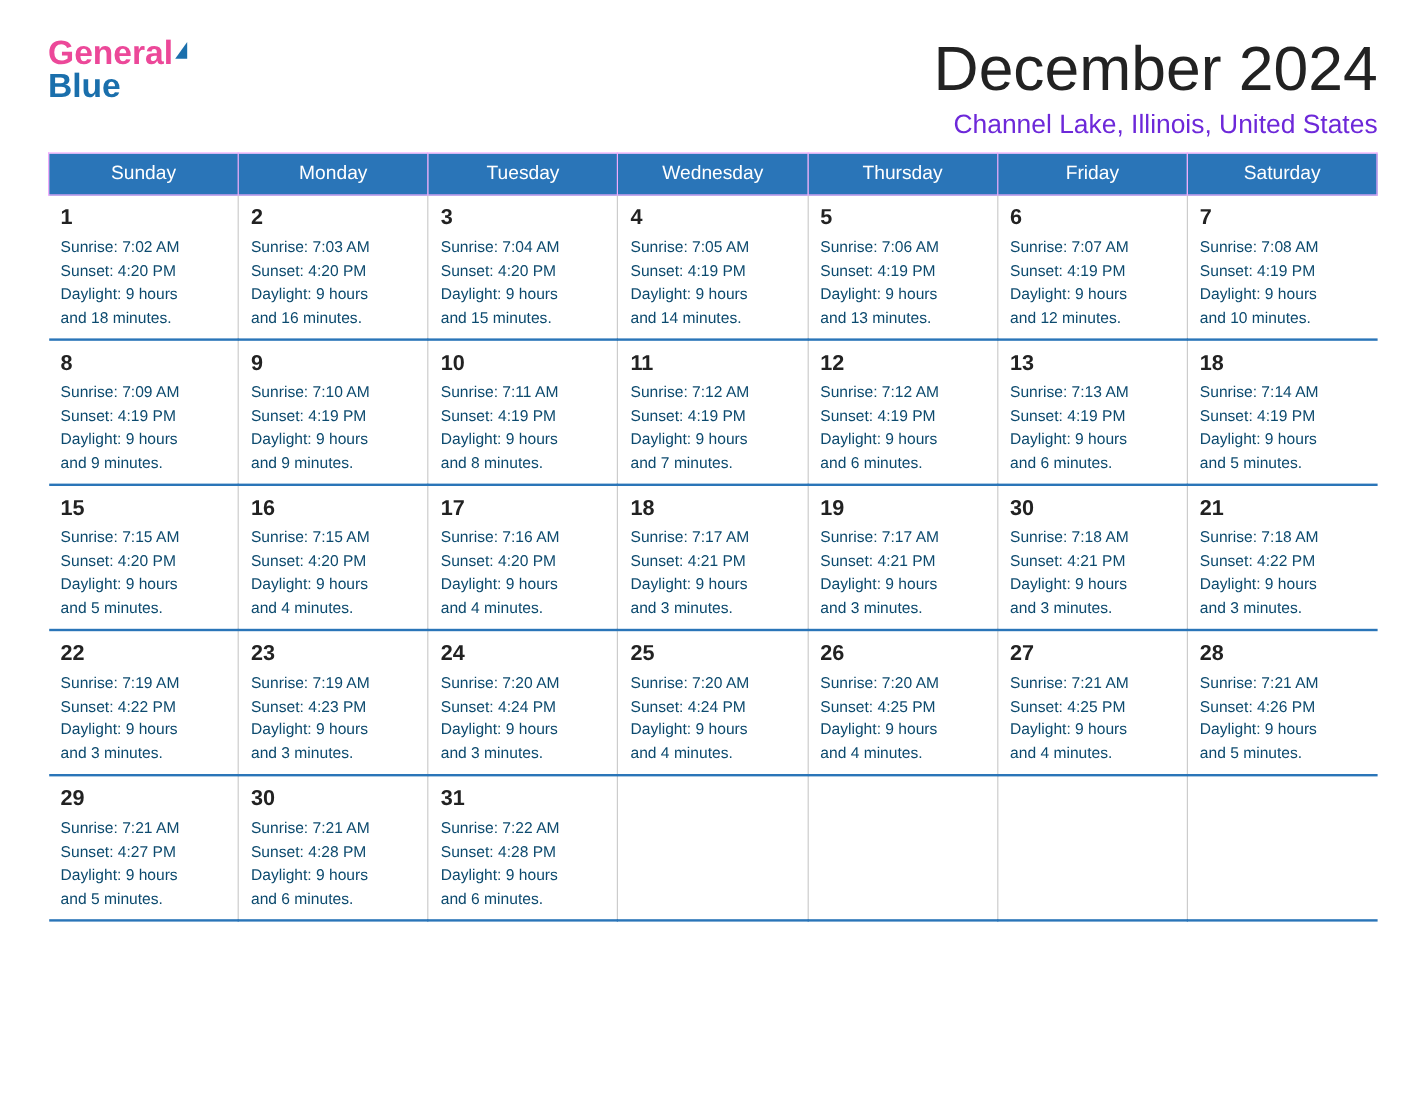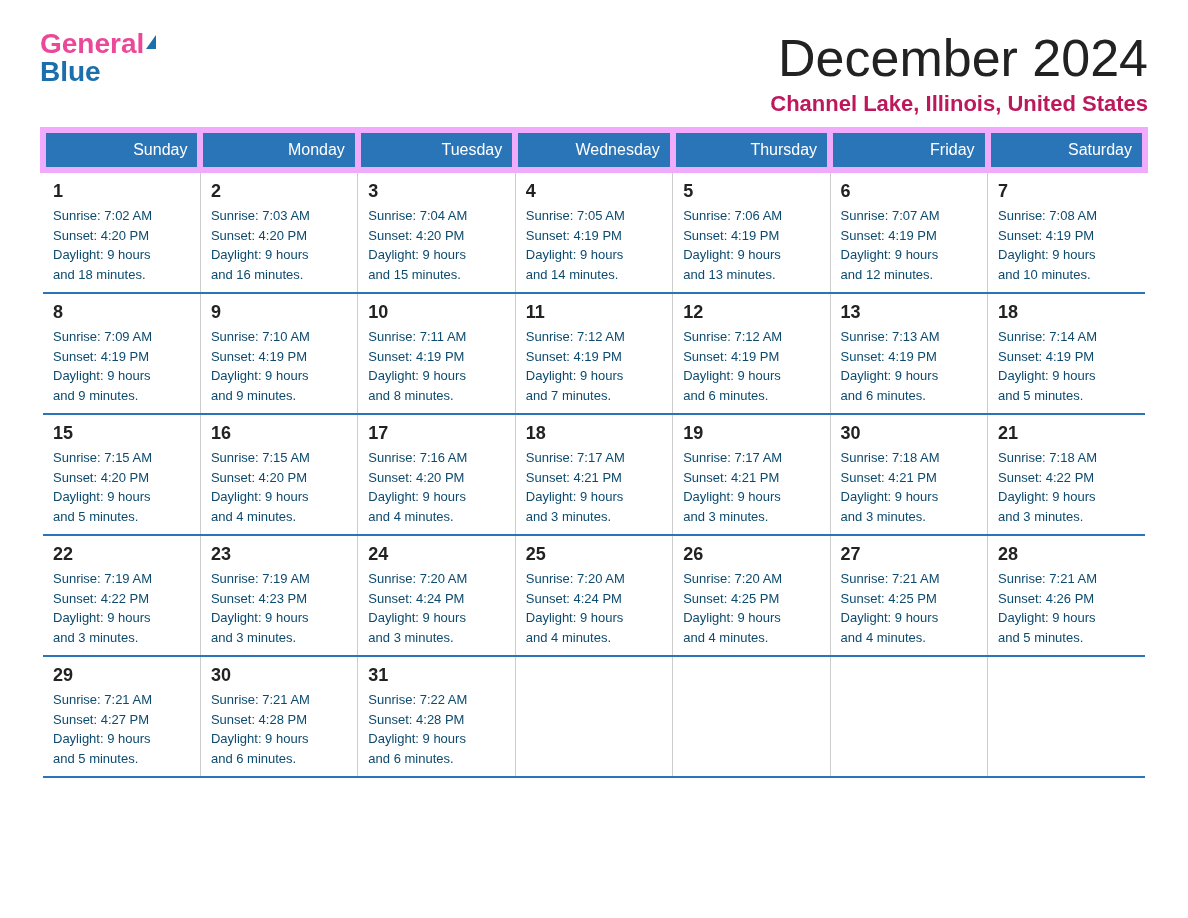--- a/index.html
+++ b/index.html
@@ -51,39 +51,38 @@
       text-align: right;
     }
     .month-title {
       font-size: 52px;
       font-weight: normal;
       color: #222;
       line-height: 1.1;
     }
     .location-title {
       font-size: 22px;
-      color: #be185d;
+      color: #6d28d9;
       margin-top: 4px;
-      font-weight: bold;
     }
     .calendar {
       width: 100%;
       border-collapse: collapse;
       margin-top: 10px;
     }
     .calendar thead tr {
       background-color: #2a75b8;
     }
     .calendar thead th {
       color: #fff;
       font-size: 16px;
       font-weight: normal;
       padding: 8px 10px;
-      text-align: right;
-      border: 6px solid #f0abfc;
+      text-align: center;
+      border: 1px solid #f0abfc;
     }
     .calendar tbody tr {
       border-bottom: 2px solid #2a75b8;
     }
     .calendar tbody td {
       vertical-align: top;
       padding: 8px 10px;
       border-right: 1px solid #ccc;
       font-size: 13.5px;
       color: #333;

